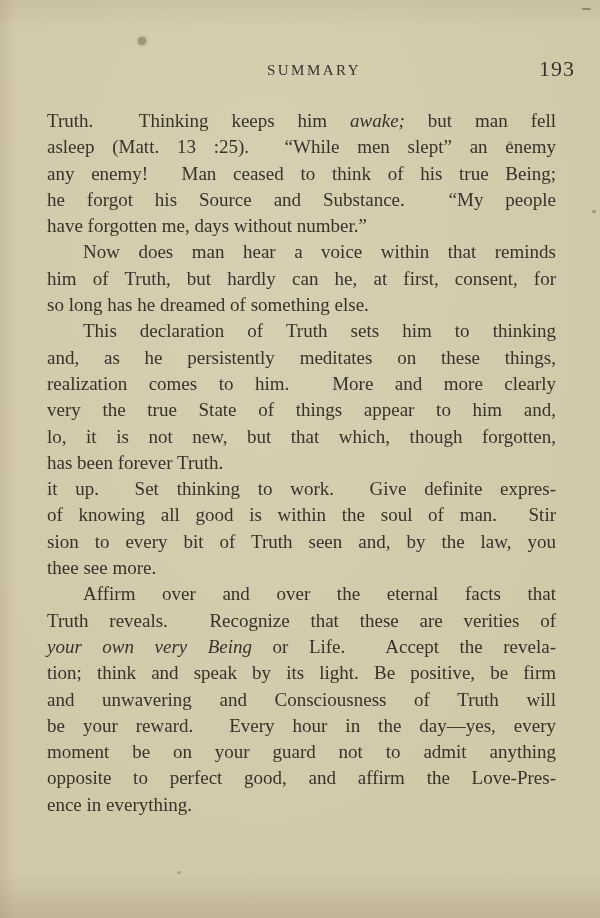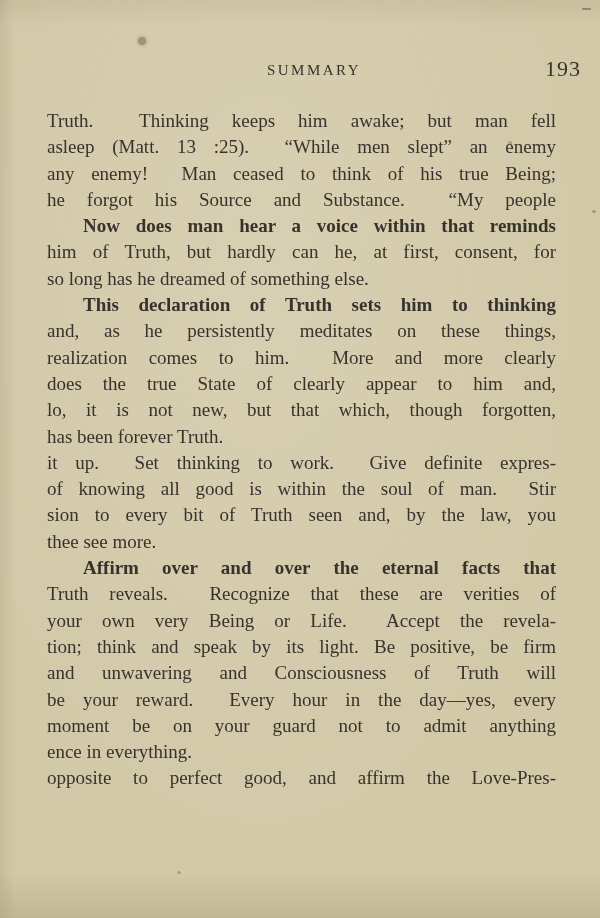--- a/index.html
+++ b/index.html
@@ -33,43 +33,43 @@
     right: 0;
     top: 6px;
     text-align: center;
     font-size: 15px;
     letter-spacing: 2.5px;
     font-variant: small-caps;
     text-transform: uppercase;
   }
   .page-number {
     position: absolute;
-    right: 0;
+    right: 6px;
     top: 0;
     font-size: 22px;
     letter-spacing: 1px;
   }
   .body-text {
     position: absolute;
     top: 108px;
     left: 47px;
     width: 509px;
     font-size: 19px;
     line-height: 26.3px;
   }
   .para { margin: 0; }
   .line {
     text-align: justify;
     text-align-last: justify;
     text-justify: inter-word;
     white-space: normal;
   }
   .line.last { text-align-last: left; }
-  .line.indent { text-indent: 36px; font-weight: bold; }
-  .it { }
+  .line.indent { text-indent: 36px; }
+  .it { font-style: italic; }
   .speck {
     position: absolute;
     border-radius: 50%;
     pointer-events: none;
   }
   .speck-a {
     left: 138px; top: 37px; width: 8px; height: 8px;
     background: rgba(92,82,58,0.45);
     box-shadow: 0 0 3px 1px rgba(92,82,58,0.25);
   }
@@ -99,50 +99,51 @@
     <div class="running-title">SUMMARY</div>
     <div class="page-number">193</div>
   </div>
 
   <div class="body-text">
       <div class="para">
         <div class="line"><span>Truth.&nbsp; Thinking keeps him </span><span class="it">awake;</span><span> but man fell</span></div>
         <div class="line"><span>asleep (Matt. 13 :25).&nbsp; “While men slept” an enemy</span></div>
         <div class="line"><span>any enemy!&nbsp; Man ceased to think of his true Being;</span></div>
         <div class="line"><span>he forgot his Source and Substance.&nbsp; “My people</span></div>
+        <div class="line last"><span>have forgotten me, days without number.”</span></div>
       </div>
       <div class="para">
         <div class="line indent"><span>Now does man hear a voice within that reminds</span></div>
         <div class="line"><span>him of Truth, but hardly can he, at first, consent, for</span></div>
         <div class="line last"><span>so long has he dreamed of something else.</span></div>
       </div>
       <div class="para">
         <div class="line indent"><span>This declaration of Truth sets him to thinking</span></div>
         <div class="line"><span>and, as he persistently meditates on these things,</span></div>
         <div class="line"><span>realization comes to him.&nbsp; More and more clearly</span></div>
-        <div class="line"><span>does the true State of clearly appear to him and,</span></div>
+        <div class="line"><span>very the true State of things appear to him and,</span></div>
         <div class="line"><span>lo, it is not new, but that which, though forgotten,</span></div>
         <div class="line last"><span>has been forever Truth.</span></div>
       </div>
       <div class="para">
         <div class="line"><span>it up.&nbsp; Set thinking to work.&nbsp; Give definite expres-</span></div>
         <div class="line"><span>of knowing all good is within the soul of man.&nbsp; Stir</span></div>
         <div class="line"><span>sion to every bit of Truth seen and, by the law, you</span></div>
         <div class="line last"><span>thee see more.</span></div>
       </div>
       <div class="para">
         <div class="line indent"><span>Affirm over and over the eternal facts that</span></div>
         <div class="line"><span>Truth reveals.&nbsp; Recognize that these are verities of</span></div>
         <div class="line"><span class="it">your own very Being</span><span> or Life.&nbsp; Accept the revela-</span></div>
         <div class="line"><span>tion; think and speak by its light. Be positive, be firm</span></div>
         <div class="line"><span>and unwavering and Consciousness of Truth will</span></div>
         <div class="line"><span>be your reward.&nbsp; Every hour in the day—yes, every</span></div>
         <div class="line"><span>moment be on your guard not to admit anything</span></div>
+        <div class="line"><span>opposite to perfect good, and affirm the Love-Pres-</span></div>
         <div class="line last"><span>ence in everything.</span></div>
-        <div class="line"><span>opposite to perfect good, and affirm the Love-Pres-</span></div>
       </div>
     </div>
 
   <div class="speck speck-a"></div>
   <div class="speck speck-b"></div>
   <div class="speck speck-c"></div>
   <div class="speck speck-d"></div>
   <div class="speck speck-e"></div>
 </div>
 

